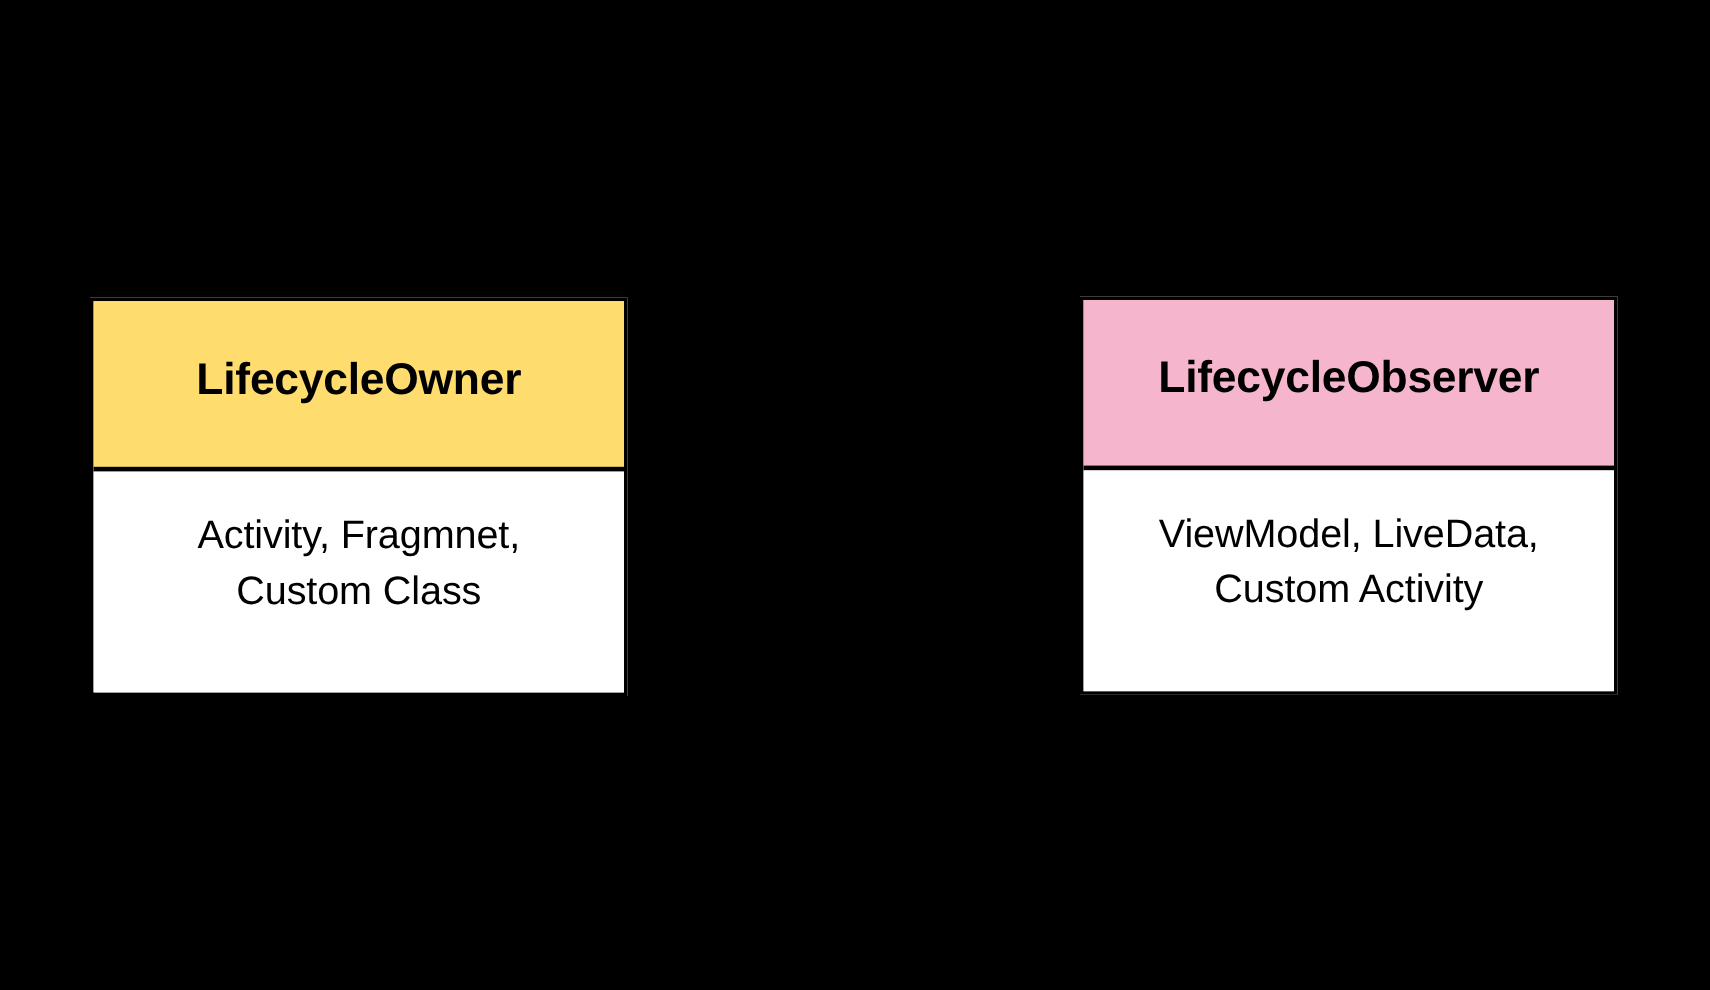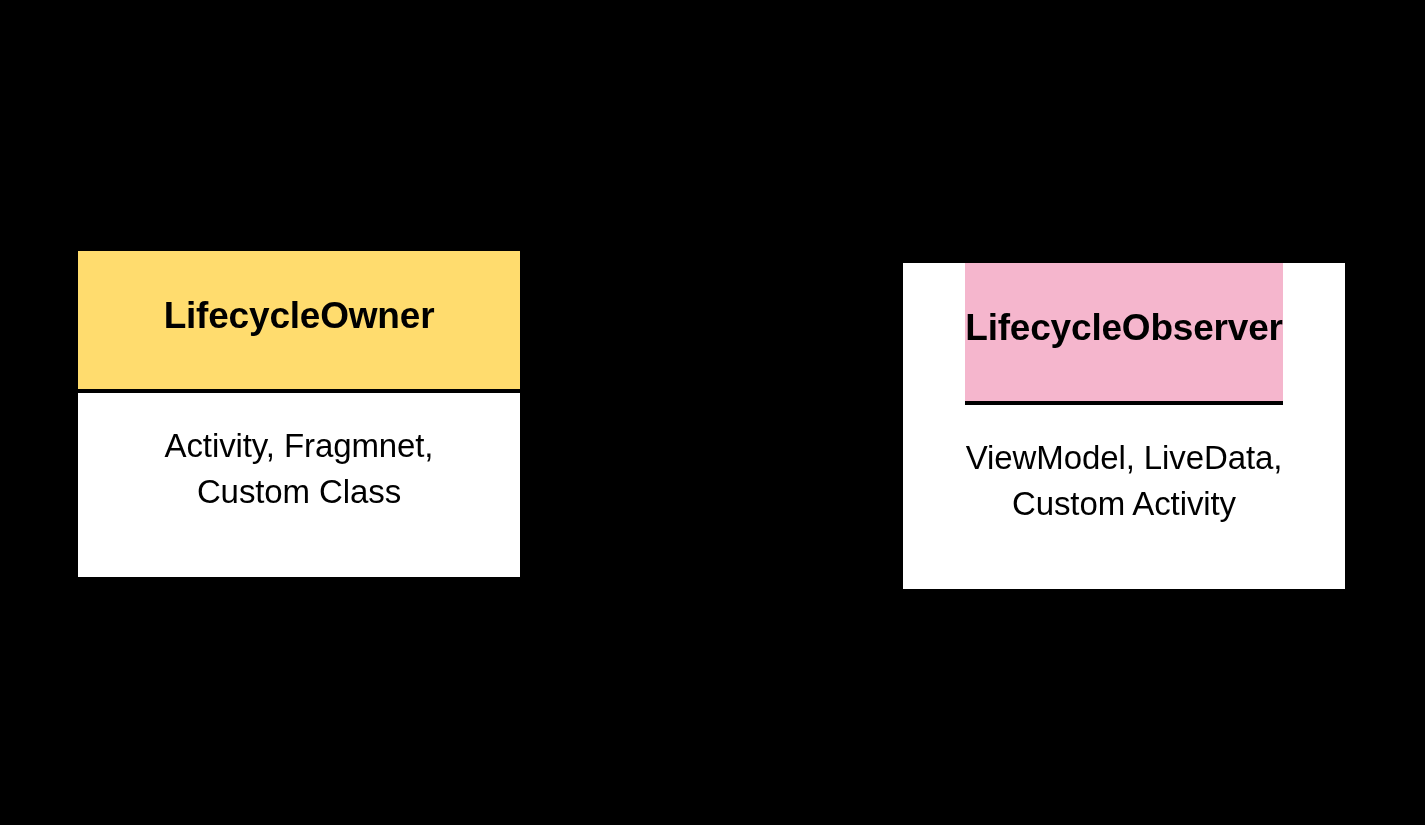--- a/index.html
+++ b/index.html
@@ -73,24 +73,23 @@
 
   
   #box-lifecycle-owner {
     left: 75px;
     top: 248px;
     width: 448px;
     height: 332px;
   }
   #box-lifecycle-observer {
     left: 900px;
-    top: 260px;
+    top: 247px;
     width: 448px;
     height: 332px;
-    align-items: center;
   }
 </style>
 </head>
 <body style="background: rgb(0, 0, 0);">
 
 <div id="canvas" style="background: rgb(0, 0, 0); width: 1425px; height: 670px;">
 
   <div class="class-box" id="box-lifecycle-owner">
     <div class="class-header" style="background-color: rgb(255, 220, 110);">
       <div class="class-title">LifecycleOwner</div>

